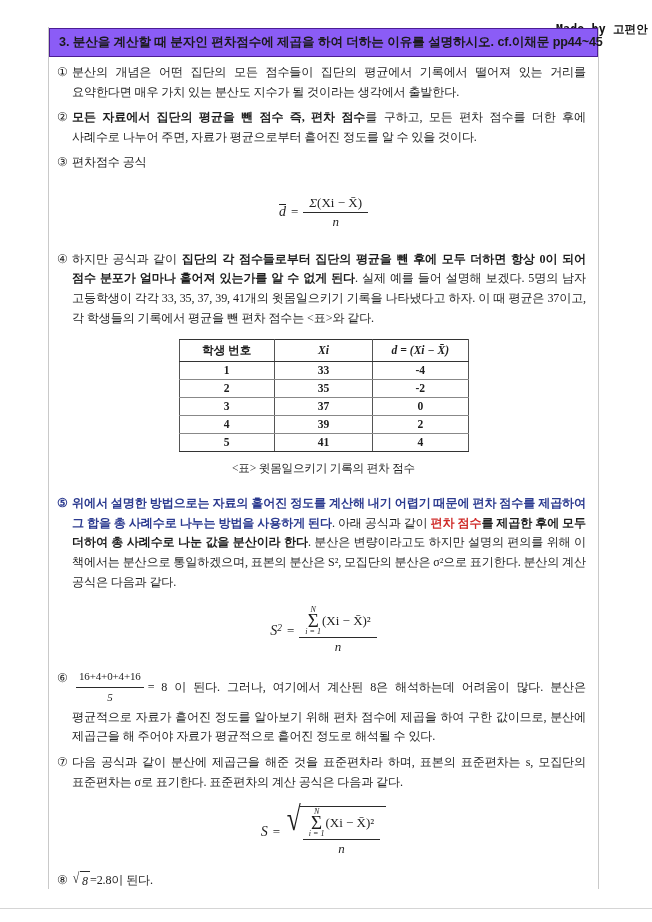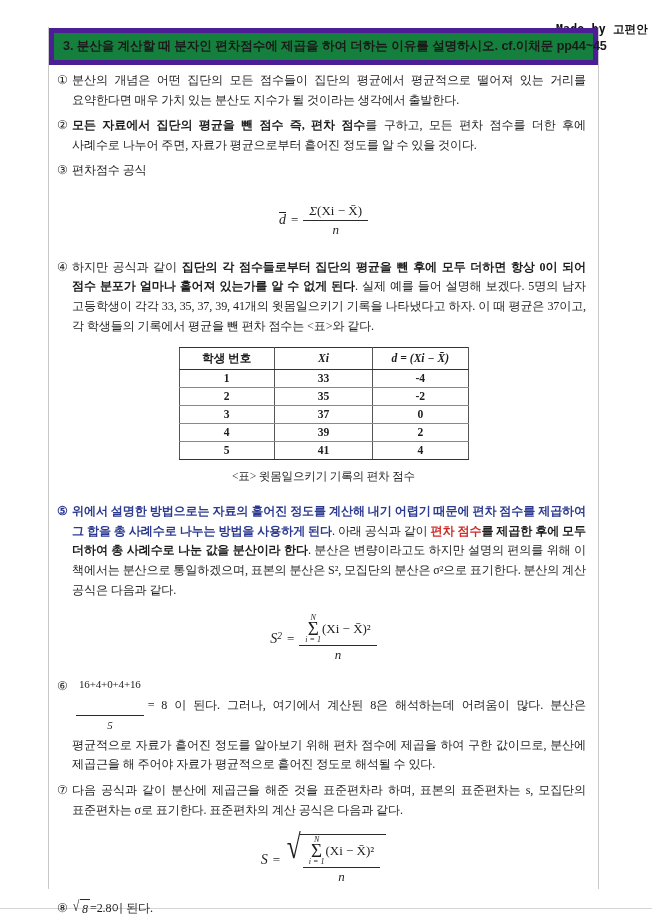--- a/index.html
+++ b/index.html
@@ -58,22 +58,22 @@
   
   #content {
     position: absolute;
     left: 49px;
     top: 28px;
     width: 549px;
   }
 
   
   .qbanner {
-    background: #15803d;
-    border: 5px solid #4c1d95;
+    background: #8b5cf6;
+    border: 1px solid #4c1d95;
     box-sizing: border-box;
     font-family: "Liberation Sans", "DejaVu Sans", sans-serif;
     font-weight: bold;
     font-size: 12.6px;
     color: #1a1a1a;
     padding: 5px 0 5px 9px;
     line-height: 1.35;
     white-space: nowrap;
     letter-spacing: -0.1px;
   }
@@ -195,21 +195,20 @@
   
   .inline-frac {
     display: inline-flex;
     flex-direction: column;
     align-items: center;
     vertical-align: middle;
     font-size: 11px;
     margin: 0 4px;
     position: relative;
     top: -1px;
-    gap: 20px;
   }
   .inline-frac .num { padding: 0 3px 1px 3px; }
   .inline-frac .den { border-top: 1px solid #2a2a2a; width: 100%; text-align: center; padding-top: 1px; font-style: italic; }
 
   .inline-radical { display: inline-flex; align-items: stretch; vertical-align: middle; }
   .inline-radical .sign { font-size: 15px; line-height: .95; transform: scaleX(.8); }
   .inline-radical .body { border-top: 1px solid #2a2a2a; padding: 0 2px; font-style: italic; }
 </style>
 </head>
 <body>
@@ -221,21 +220,21 @@
   <div class="page-rule-bottom"></div>
 
   <div id="made-by">Made by 고편안</div>
 
   <div id="content">
 
     <div id="qbanner-3" class="qbanner">3. 분산을 계산할 때 분자인 편차점수에 제곱을 하여 더하는 이유를 설명하시오. cf.이채문 pp44~45</div>
 
     <div class="para">
       <span class="marker">①</span>
-      <span class="ptext">분산의 개념은 어떤 집단의 모든 점수들이 집단의 평균에서 평균적으로 떨어져 있는 거리를 요약한다면 매우 가치 있는 분산도 지수가 될 것이라는 생각에서 출발한다.</span>
+      <span class="ptext">분산의 개념은 어떤 집단의 모든 점수들이 집단의 평균에서 기록에서 떨어져 있는 거리를 요약한다면 매우 가치 있는 분산도 지수가 될 것이라는 생각에서 출발한다.</span>
     </div>
 
     <div class="para">
       <span class="marker">②</span>
       <span class="ptext"><span class="b">모든 자료에서 집단의 평균을 뺀 점수 즉, 편차 점수</span><span>를 구하고, 모든 편차 점수를 더한 후에 사례수로 나누어 주면, 자료가 평균으로부터 흩어진 정도를 알 수 있을 것이다.</span></span>
     </div>
 
     <div class="para">
       <span class="marker">③</span>
       <span class="ptext">편차점수 공식</span>

